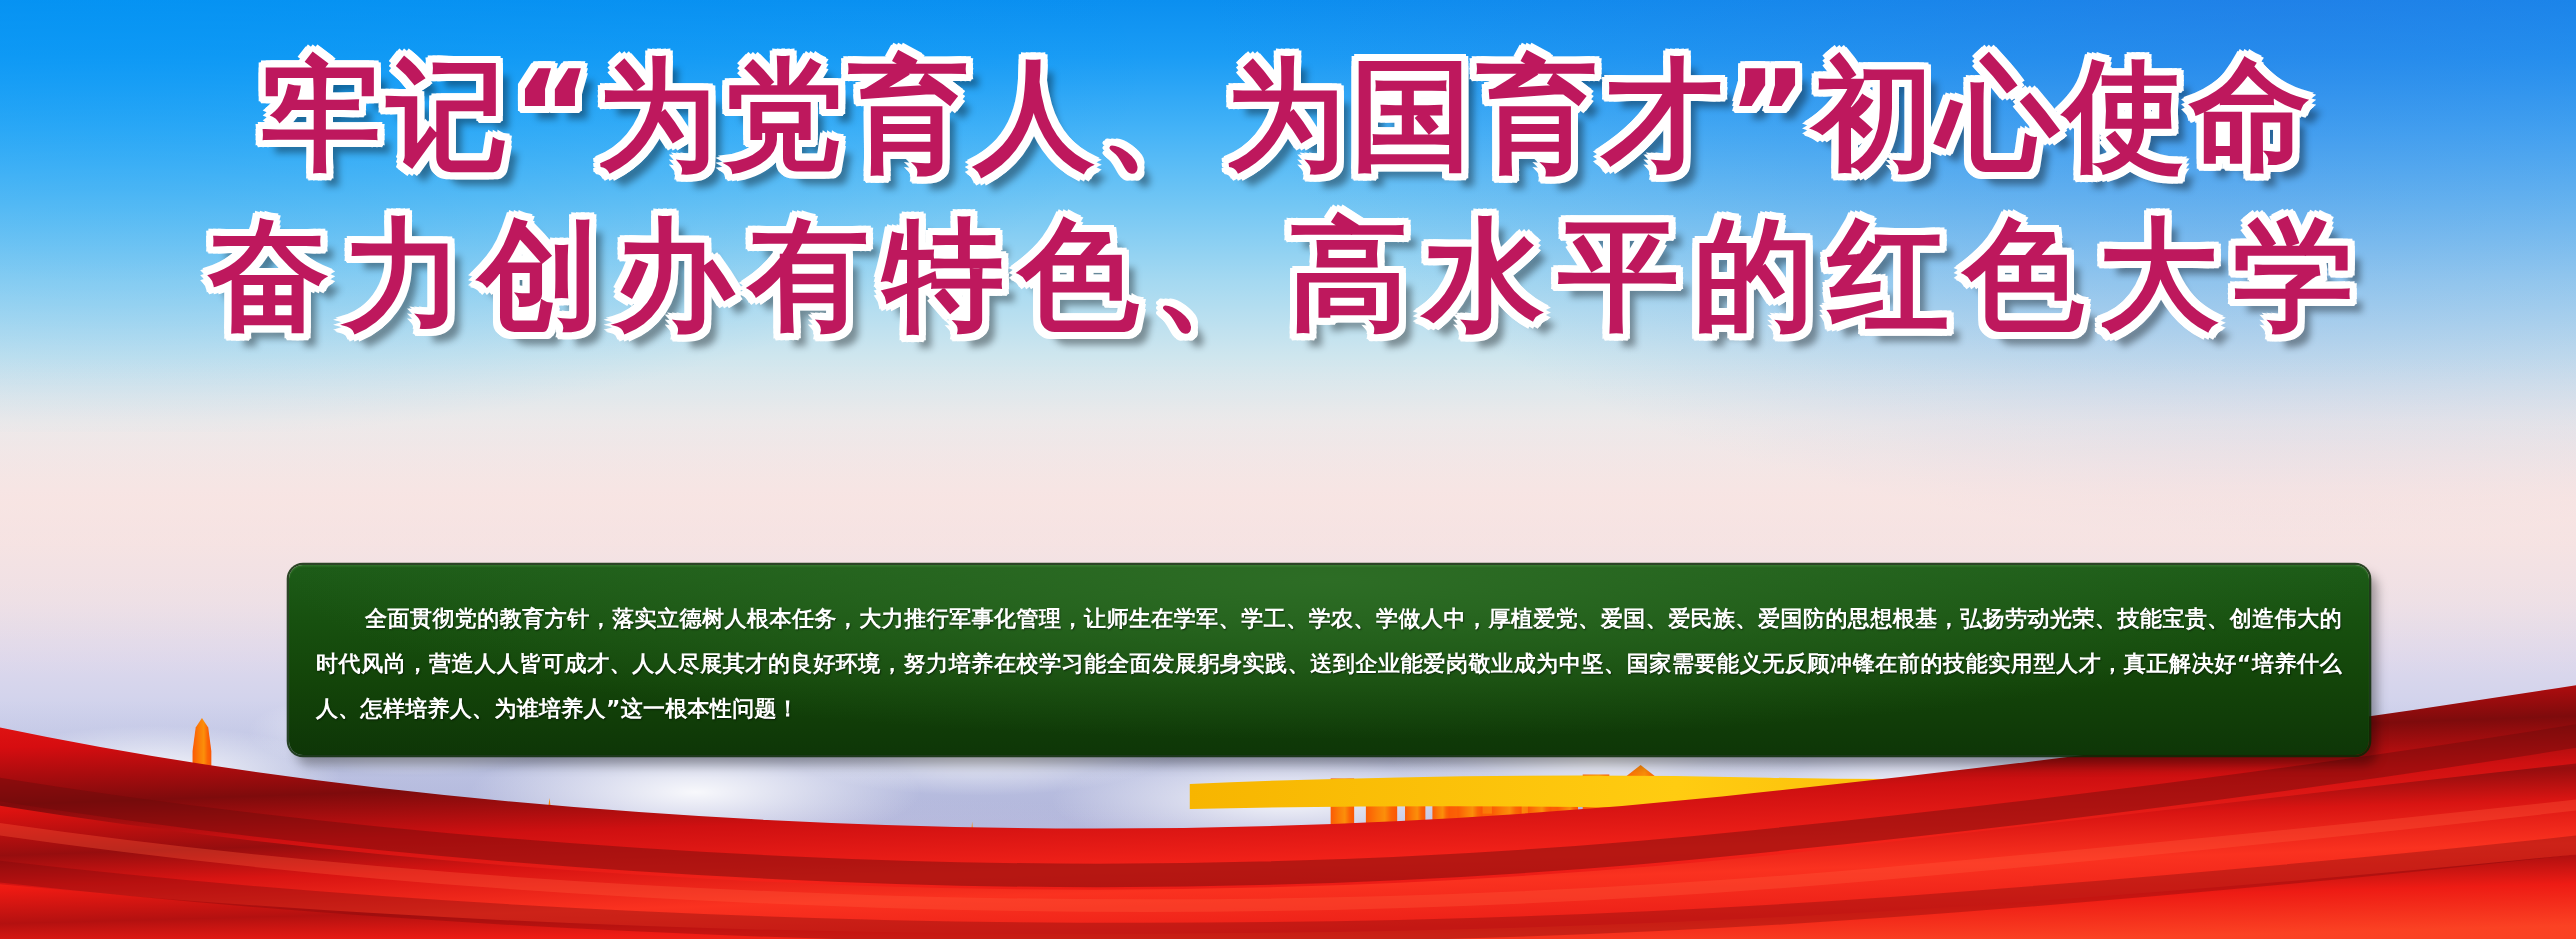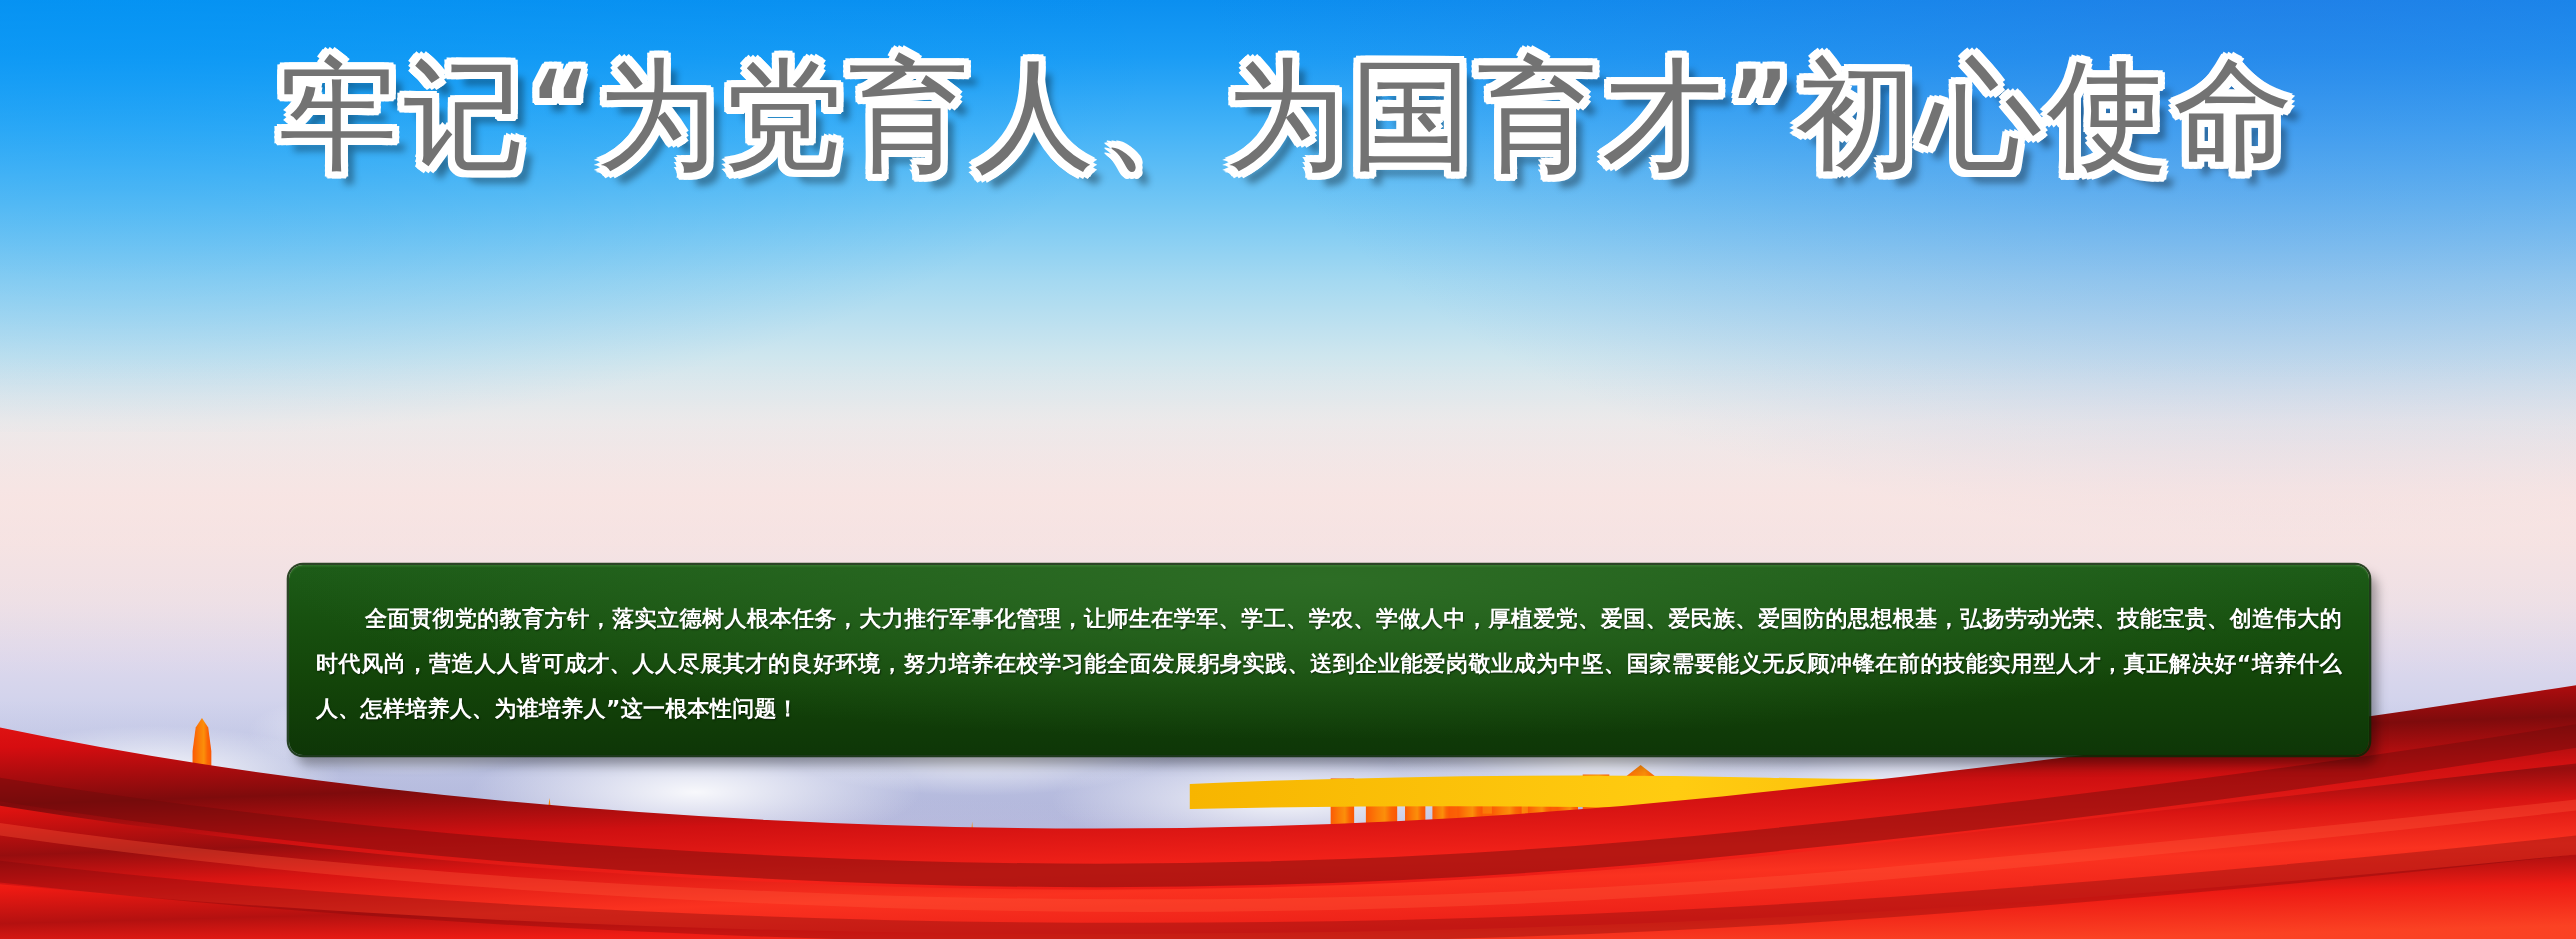--- a/index.html
+++ b/index.html
@@ -100,24 +100,24 @@
   .headline {
     position: absolute;
     left: 0;
     top: 36px;
     width: 100%;
     text-align: center;
     z-index: 30;
   }
   .hl-line {
     display: block;
-    color: #737373;
+    color: #be185d;
     font-size: 121px;
     line-height: 1.32;
-    font-weight: 400;
+    font-weight: 700;
     letter-spacing: 4.7px;
     white-space: nowrap;
     text-shadow:
       -5.5px -5.5px 0 #fff,  5.5px -5.5px 0 #fff,
       -5.5px  5.5px 0 #fff,  5.5px  5.5px 0 #fff,
       -7px  0px 0 #fff,  7px  0px 0 #fff,
        0px -7px 0 #fff,  0px  7px 0 #fff,
       -4.7px -7px 0 #fff,  4.7px -7px 0 #fff,
       -7px -4.7px 0 #fff,  7px -4.7px 0 #fff,
       -4.7px  7px 0 #fff,  4.7px  7px 0 #fff,
@@ -337,20 +337,21 @@
 
       <path d="M0 214 Q460 288 1000 314 Q1620 344 2230 282 Q2790 226 3291 146 L3291 176 Q2790 256 2230 312 Q1620 374 1000 344 Q460 318 0 244 Z" fill="#6d0a0b" opacity="0.45"></path>
       <path d="M0 320 Q520 380 1140 396 Q1800 410 2420 366 Q2880 332 3291 288 L3291 312 Q2880 358 2420 392 Q1800 436 1140 422 Q520 406 0 348 Z" fill="#780a0b" opacity="0.35"></path>
 
       <path d="M0 272 Q500 344 1120 364 Q1760 384 2390 330 Q2870 288 3291 242 L3291 256 Q2870 304 2390 346 Q1760 400 1120 380 Q500 360 0 288 Z" fill="#ff5a38" opacity="0.35"></path>
     </svg>
   </div>
 
   <div class="headline">
     <span class="hl-line first">牢记“为党育人、为国育才”初心使命</span>
+    <span class="hl-line second">奋力创办有特色、高水平的红色大学</span>
   </div>
 
   <div class="green-panel">
     <div class="panel-body">全面贯彻党的教育方针，落实立德树人根本任务，大力推行军事化管理，让师生在学军、学工、学农、学做人中，厚植爱党、爱国、爱民族、爱国防的思想根基，弘扬劳动光荣、技能宝贵、创造伟大的时代风尚，营造人人皆可成才、人人尽展其才的良好环境，努力培养在校学习能全面发展躬身实践、送到企业能爱岗敬业成为中坚、国家需要能义无反顾冲锋在前的技能实用型人才，真正解决好“培养什么人、怎样培养人、为谁培养人”这一根本性问题！</div>
   </div>
 
 </div>
 
 
 </body></html>

